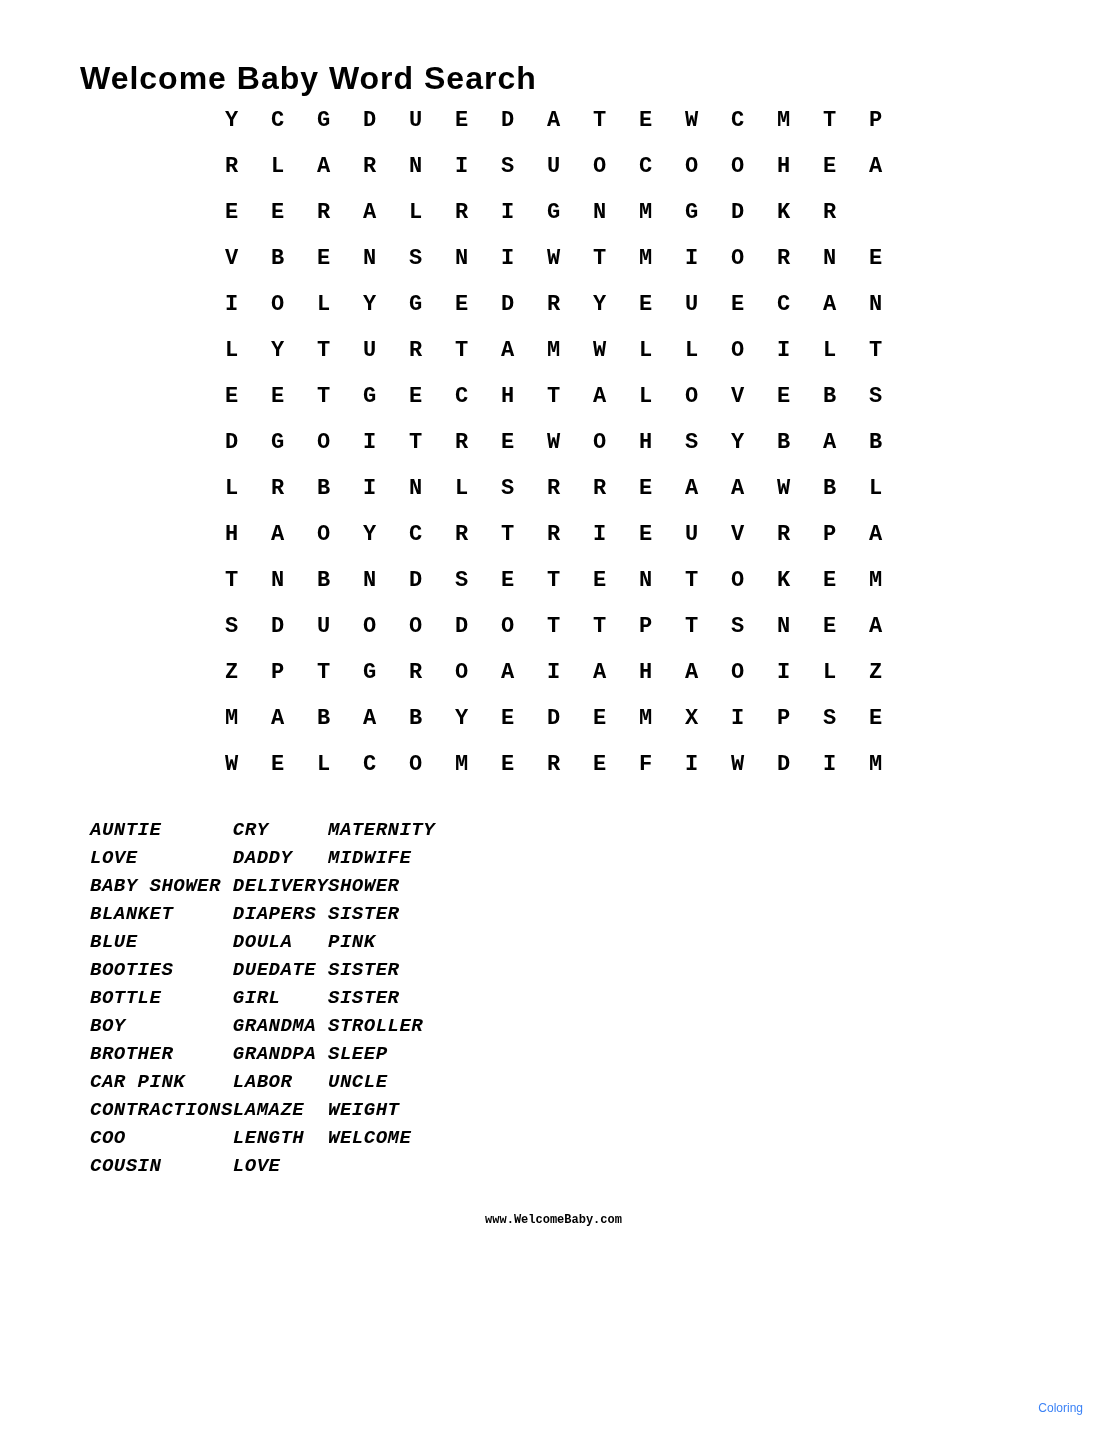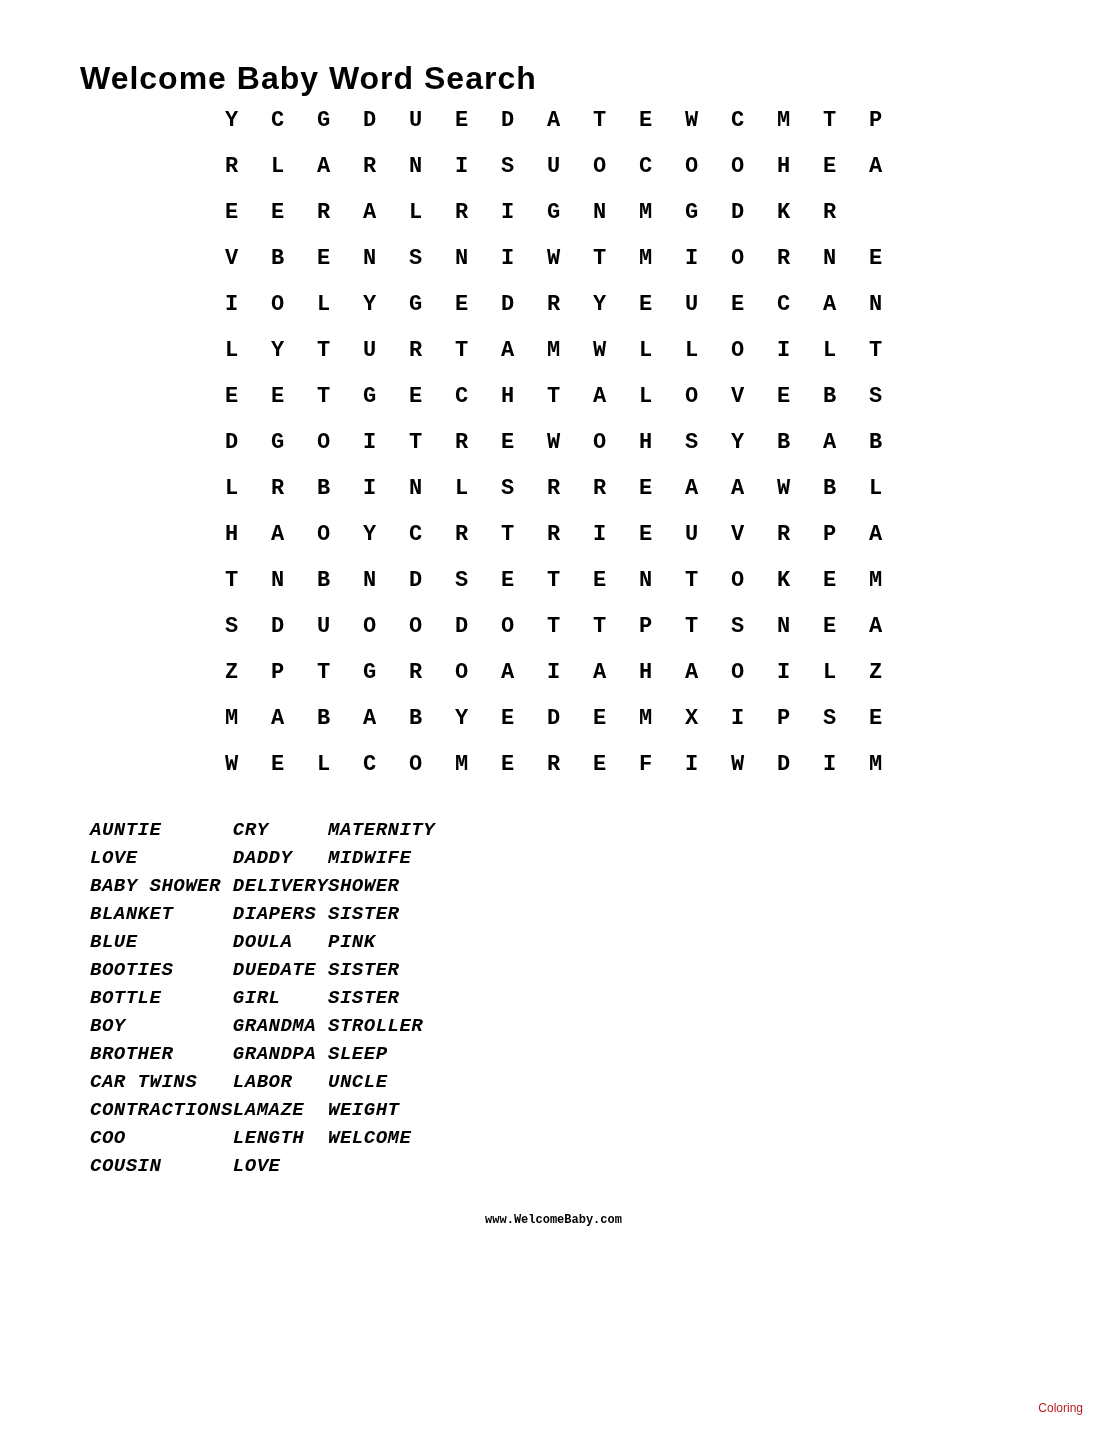--- a/index.html
+++ b/index.html
@@ -64,21 +64,21 @@
       font-family: 'Courier New', Courier, monospace;
       font-weight: bold;
       margin-bottom: 20px;
     }
     .coloring-label {
       position: absolute;
       bottom: 18px;
       right: 24px;
       font-size: 12px;
       font-family: Arial, sans-serif;
-      color: #b91c1c;
+      color: #3b82f6;
     }
   </style>
 </head>
 <body>
 
 <h1 class="page-title">Welcome Baby Word Search</h1>
 
 <div class="word-grid" id="grid-container">
     <div class="grid-row">
       <div class="grid-cell">Y</div>
@@ -341,21 +341,21 @@
     <div class="word-column">
       <div class="word-item">AUNTIE</div>
       <div class="word-item">LOVE</div>
       <div class="word-item">BABY SHOWER</div>
       <div class="word-item">BLANKET</div>
       <div class="word-item">BLUE</div>
       <div class="word-item">BOOTIES</div>
       <div class="word-item">BOTTLE</div>
       <div class="word-item">BOY</div>
       <div class="word-item">BROTHER</div>
-      <div class="word-item">CAR TWINS</div>
+      <div class="word-item">CAR PINK</div>
       <div class="word-item">CONTRACTIONS</div>
       <div class="word-item">COO</div>
       <div class="word-item">COUSIN</div>
     </div>
     <div class="word-column">
       <div class="word-item">CRY</div>
       <div class="word-item">DADDY</div>
       <div class="word-item">DELIVERY</div>
       <div class="word-item">DIAPERS</div>
       <div class="word-item">DOULA</div>

